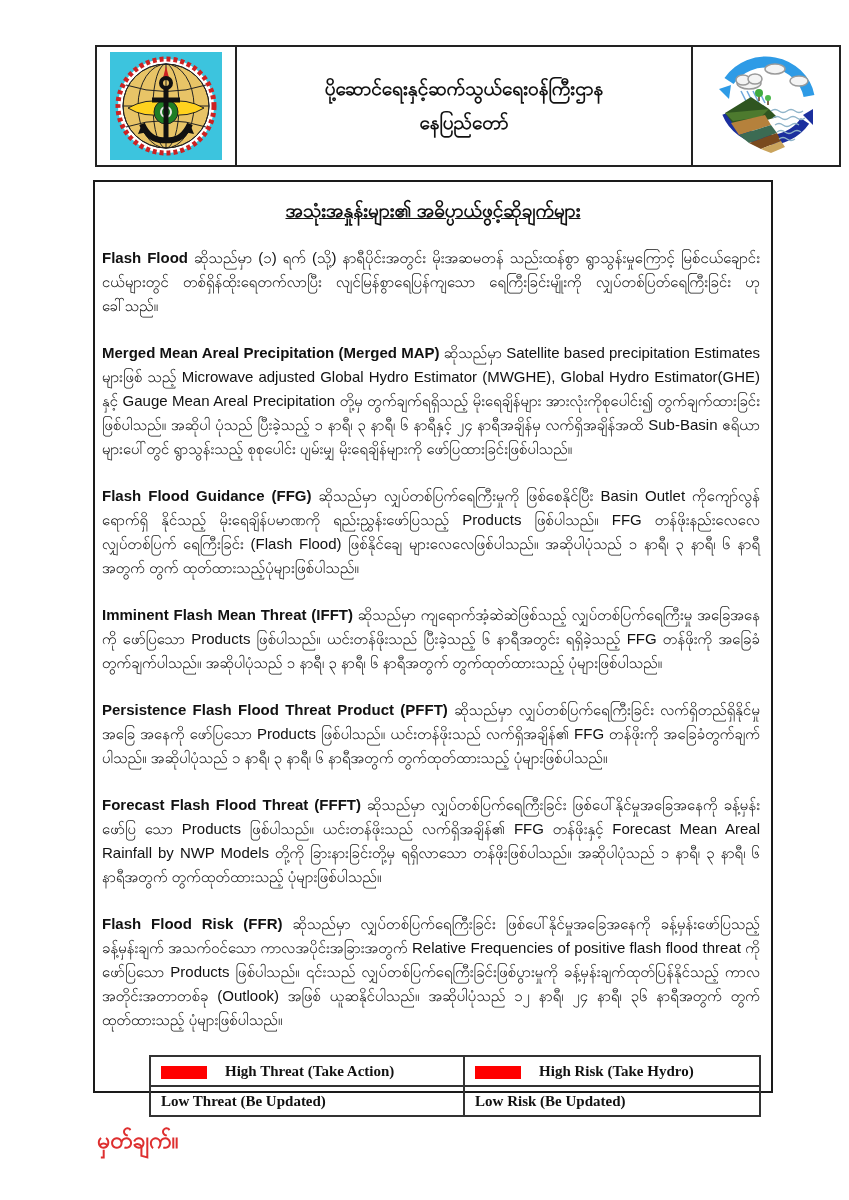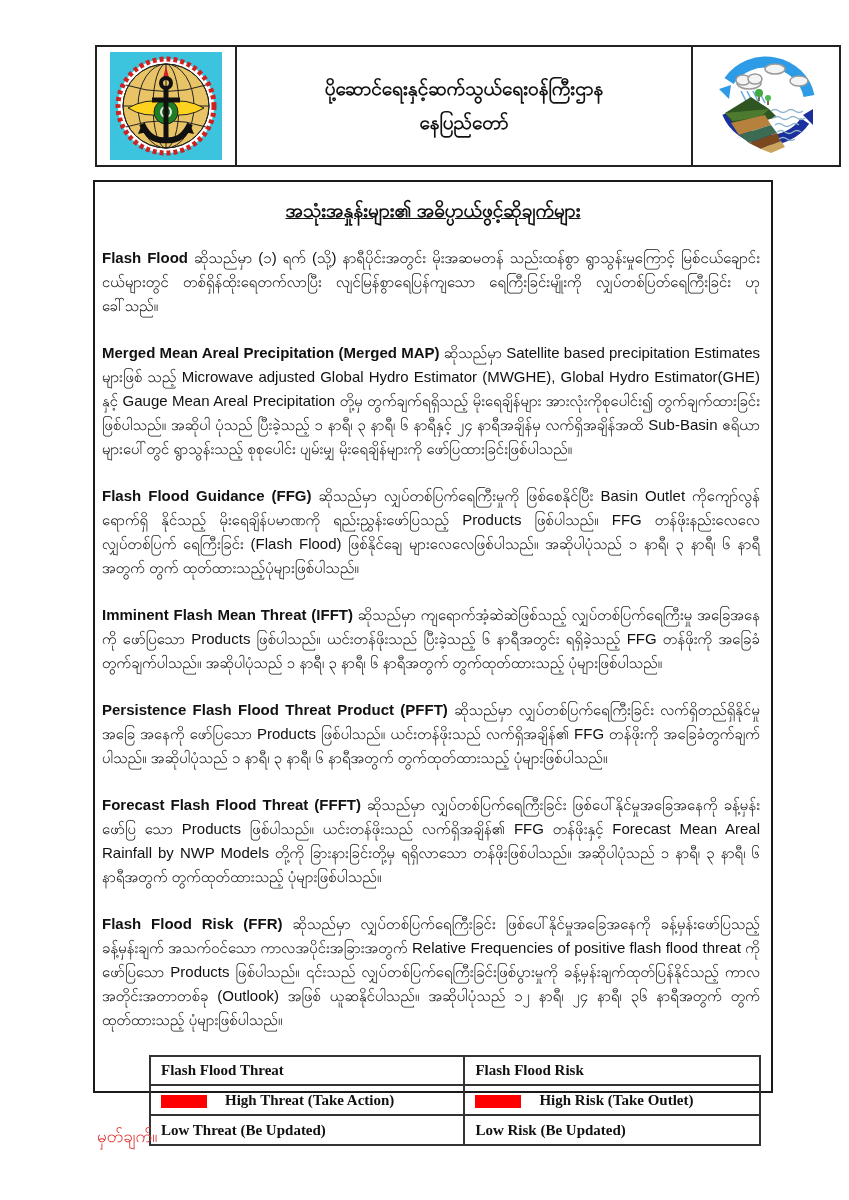--- a/index.html
+++ b/index.html
@@ -73,22 +73,22 @@
     display: inline-block;
     width: 46px; height: 13px;
     margin-right: 18px;
     vertical-align: middle;
   }
 
   
   .footer-note {
     position: absolute; left: 97px; top: 1125px;
     width: 740px;
-    font-weight: normal;
-    font-size: 17px;
+    font-weight: bold;
+    font-size: 23px;
     display: flex;
   }
   .footer-label { margin-right: 52px; white-space: nowrap; }
 </style>
 </head>
 <body>
 
 <div class="header-table">
   <div class="header-cell cell-left">
     <div class="logo-box">
@@ -188,27 +188,23 @@
   <p class="para"><b>Imminent Flash Mean Threat (IFFT)</b><span> ဆိုသည်မှာ ကျရောက်အံ့ဆဲဆဲဖြစ်သည့် လျှပ်တစ်ပြက်ရေကြီးမှု အခြေအနေကို ဖော်ပြသော Products ဖြစ်ပါသည်။ ယင်းတန်ဖိုးသည် ပြီးခဲ့သည့် ၆ နာရီအတွင်း ရရှိခဲ့သည့် FFG တန်ဖိုးကို အခြေခံ တွက်ချက်ပါသည်။ အဆိုပါပုံသည် ၁ နာရီ၊ ၃ နာရီ၊ ၆ နာရီအတွက် တွက်ထုတ်ထားသည့် ပုံများဖြစ်ပါသည်။</span></p>
 
   <p class="para"><b>Persistence Flash Flood Threat Product (PFFT)</b><span> ဆိုသည်မှာ လျှပ်တစ်ပြက်ရေကြီးခြင်း လက်ရှိတည်ရှိနိုင်မှု အခြေ အနေကို ဖော်ပြသော Products ဖြစ်ပါသည်။ ယင်းတန်ဖိုးသည် လက်ရှိအချိန်၏ FFG တန်ဖိုးကို အခြေခံတွက်ချက် ပါသည်။ အဆိုပါပုံသည် ၁ နာရီ၊ ၃ နာရီ၊ ၆ နာရီအတွက် တွက်ထုတ်ထားသည့် ပုံများဖြစ်ပါသည်။</span></p>
 
   <p class="para"><b>Forecast Flash Flood Threat (FFFT)</b><span> ဆိုသည်မှာ လျှပ်တစ်ပြက်ရေကြီးခြင်း ဖြစ်ပေါ်နိုင်မှုအခြေအနေကို ခန့်မှန်းဖော်ပြ သော Products ဖြစ်ပါသည်။ ယင်းတန်ဖိုးသည် လက်ရှိအချိန်၏ FFG တန်ဖိုးနှင့် Forecast Mean Areal Rainfall by NWP Models တို့ကို ခြားနားခြင်းတို့မှ ရရှိလာသော တန်ဖိုးဖြစ်ပါသည်။ အဆိုပါပုံသည် ၁ နာရီ၊ ၃ နာရီ၊ ၆ နာရီအတွက် တွက်ထုတ်ထားသည့် ပုံများဖြစ်ပါသည်။</span></p>
 
   <p class="para"><b>Flash Flood Risk (FFR)</b><span> ဆိုသည်မှာ လျှပ်တစ်ပြက်ရေကြီးခြင်း ဖြစ်ပေါ်နိုင်မှုအခြေအနေကို ခန့်မှန်းဖော်ပြသည့် ခန့်မှန်းချက် အသက်ဝင်သော ကာလအပိုင်းအခြားအတွက် Relative Frequencies of positive flash flood threat ကို ဖော်ပြသော Products ဖြစ်ပါသည်။ ၎င်းသည် လျှပ်တစ်ပြက်ရေကြီးခြင်းဖြစ်ပွားမှုကို ခန့်မှန်းချက်ထုတ်ပြန်နိုင်သည့် ကာလအတိုင်းအတာတစ်ခု (Outlook) အဖြစ် ယူဆနိုင်ပါသည်။ အဆိုပါပုံသည် ၁၂ နာရီ၊ ၂၄ နာရီ၊ ၃၆ နာရီအတွက် တွက်ထုတ်ထားသည့် ပုံများဖြစ်ပါသည်။</span></p>
 
   <table class="legend-table">
     <tbody>
-        <tr>
-      <td class="hdr">Flash Flood Threat</td>
-      <td class="hdr">Flash Flood Risk</td>
-    </tr>
     <tr>
       <td><span class="swatch" style="background: rgb(255, 0, 0);"></span><span>High Threat (Take Action)</span></td>
-      <td><span class="swatch" style="background: rgb(255, 0, 0);"></span><span>High Risk (Take Outlet)</span></td>
+      <td><span class="swatch" style="background: rgb(255, 0, 0);"></span><span>High Risk (Take Hydro)</span></td>
     </tr>
     <tr>
       <td><span>Low Threat (Be Updated)</span></td>
       <td><span>Low Risk (Be Updated)</span></td>
     </tr>
   </tbody>
     </table>
 
 </div>
 

